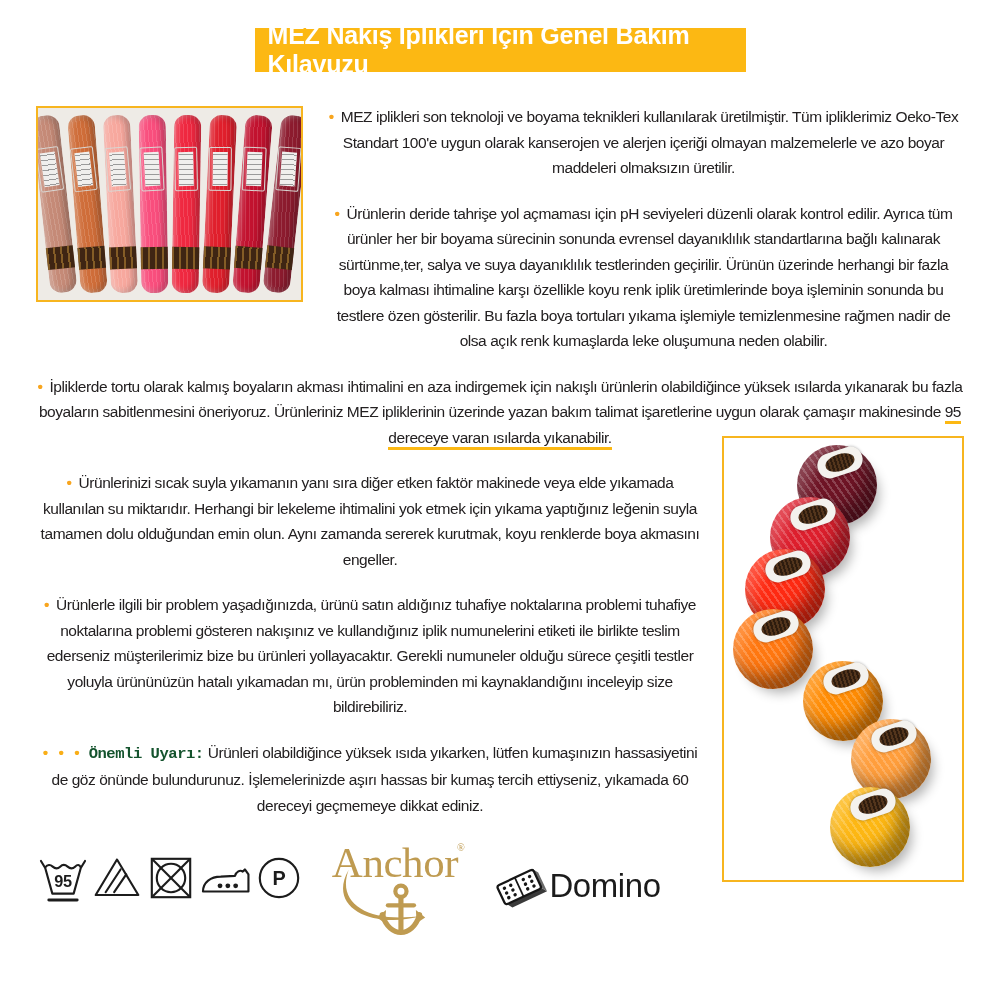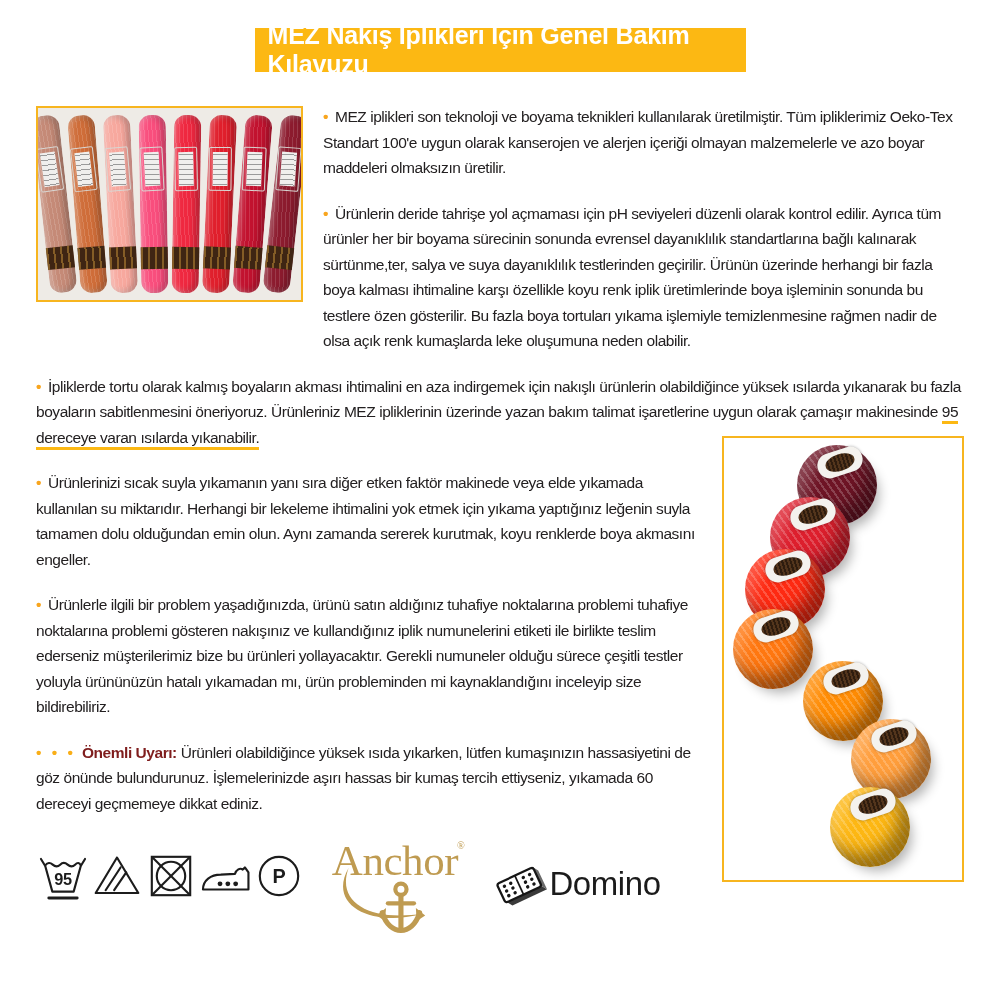--- a/index.html
+++ b/index.html
@@ -5,26 +5,26 @@
   html,body{margin:0;padding:0;}
   body{width:1000px;height:1000px;overflow:hidden;background:#ffffff;
        font-family:"Liberation Sans", sans-serif;color:#232021;}
 
   
   .banner{width:478px;height:44px;margin:28px auto 0;background:#fcb813;
           display:flex;align-items:center;justify-content:center;padding-left:13px;}
   .banner span{color:#ffffff;font-size:25px;font-weight:bold;letter-spacing:-0.2px;}
 
   
-  .content{margin:32px 36px 0;font-size:15.5px;line-height:25.5px;letter-spacing:-0.45px;}
+  .content{margin:32px 36px 0;font-size:15.5px;line-height:25.5px;letter-spacing:-0.45px;text-align:center;}
   .para{margin:0 0 20px 0;}
   .bullet{color:#f8a51e;font-weight:bold;margin-right:7px;}
   .uline{border-bottom:3px solid #fcb813;padding-bottom:1px;}
   .warn-dots{color:#f9ae17;font-weight:bold;letter-spacing:3px;margin-right:6px;}
-  .warn-label{color:#7f1d1d;font-weight:bold;margin-right:4px;}
+  .warn-label{color:#14532d;font-weight:bold;margin-right:4px;font-family:Liberation Mono, monospace;}
 
   
   .skeins-photo{float:left;width:267px;height:196px;background:#eeebe6;
     border:2px solid #f7b51f;box-sizing:border-box;margin:2px 20px 30px 0;
     display:flex;justify-content:center;align-items:center;gap:6px;overflow:hidden;}
   .skein{position:relative;width:27px;height:178px;border-radius:12px;flex:0 0 auto;
     box-shadow:inset 3px 0 6px rgba(255,255,255,.35), inset -4px 0 7px rgba(0,0,0,.28);
     background-image:repeating-linear-gradient(86deg, rgba(255,255,255,.14) 0 1px, rgba(0,0,0,0) 1px 4px);}
   .skein i{display:block;position:absolute;font-style:normal;}
   .skein-label{top:32px;left:1px;width:23px;height:44px;background:#f0efed;border:1px solid #d8d6d2;

